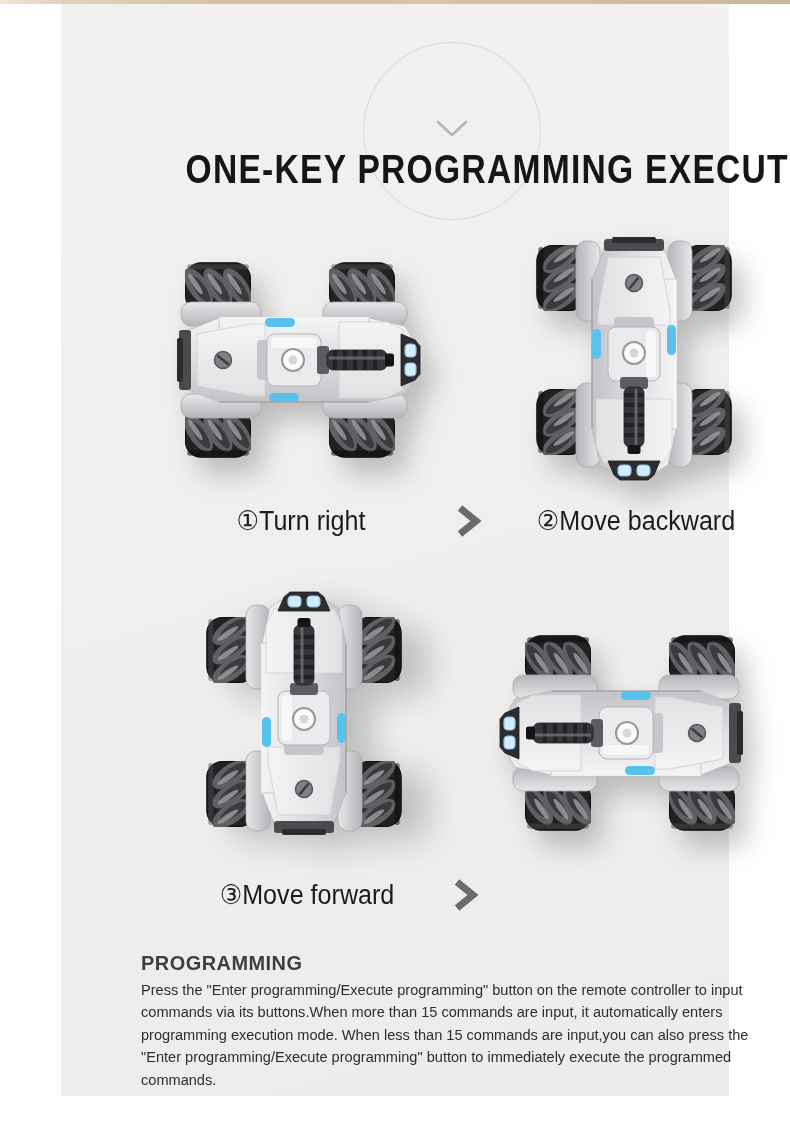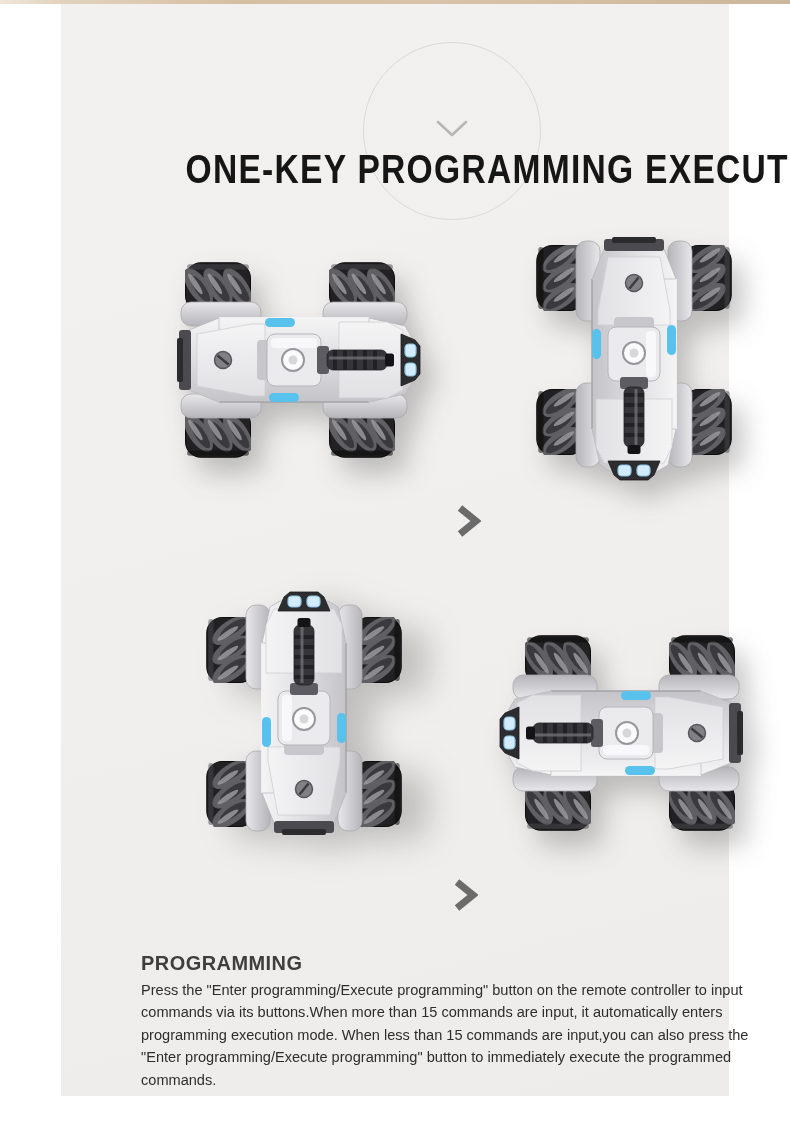--- a/index.html
+++ b/index.html
@@ -153,26 +153,35 @@
           <use href="#rccar"></use>
         </svg>
     </div>
 
     <div class="car" style="left:563px;top:733px;--rot:180deg">
       <svg class="carbody" viewBox="0 0 250 200">
           <use href="#rccar"></use>
         </svg>
     </div>
 
+    <div class="step-label" style="left:240px;top:505px">
+      <span>①Turn right</span>
+    </div>
     <div class="arrow" style="left:394px;top:504px">
       <svg width="26" height="34" viewBox="0 0 26 34">
         <path d="M5 4 L21 17 L5 30" fill="none" stroke="#6b6b6b" stroke-width="7" stroke-linejoin="miter"></path>
       </svg>
     </div>
+    <div class="step-label" style="left:575px;top:505px">
+      <span>②Move backward</span>
+    </div>
 
+    <div class="step-label" style="left:246px;top:879px">
+      <span>③Move forward</span>
+    </div>
     <div class="arrow" style="left:391px;top:878px">
       <svg width="26" height="34" viewBox="0 0 26 34">
         <path d="M5 4 L21 17 L5 30" fill="none" stroke="#6b6b6b" stroke-width="7" stroke-linejoin="miter"></path>
       </svg>
     </div>
 
     <h2 class="prog-heading">
       <span>PROGRAMMING</span>
     </h2>
     <div class="prog-body">

